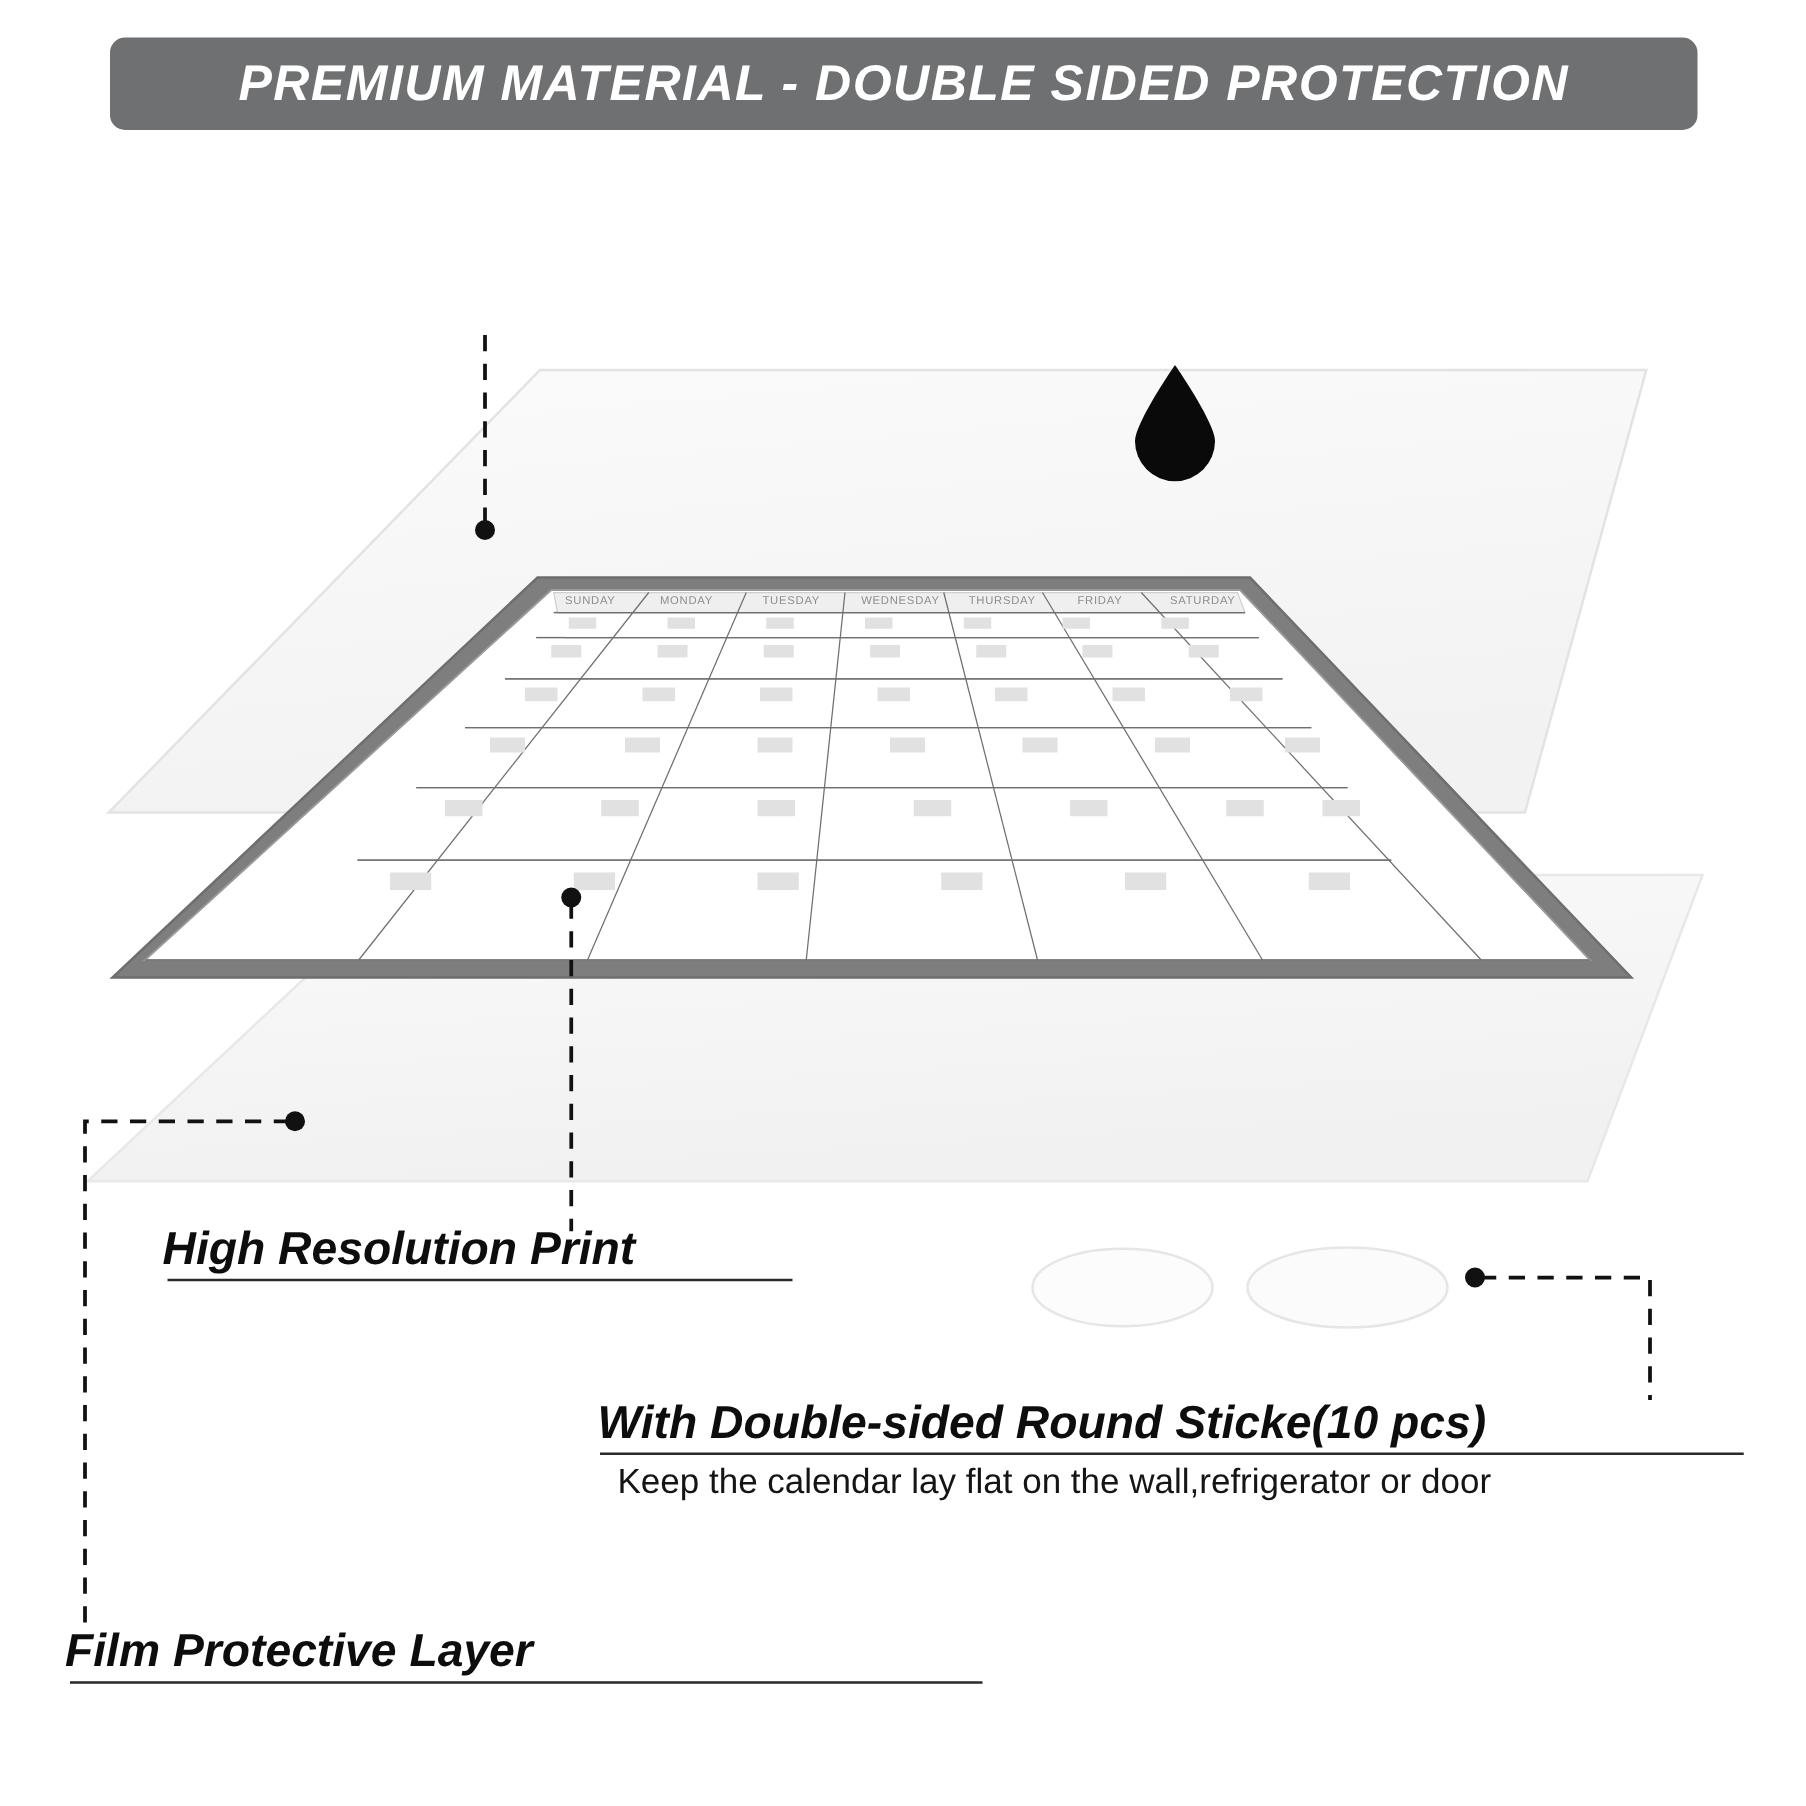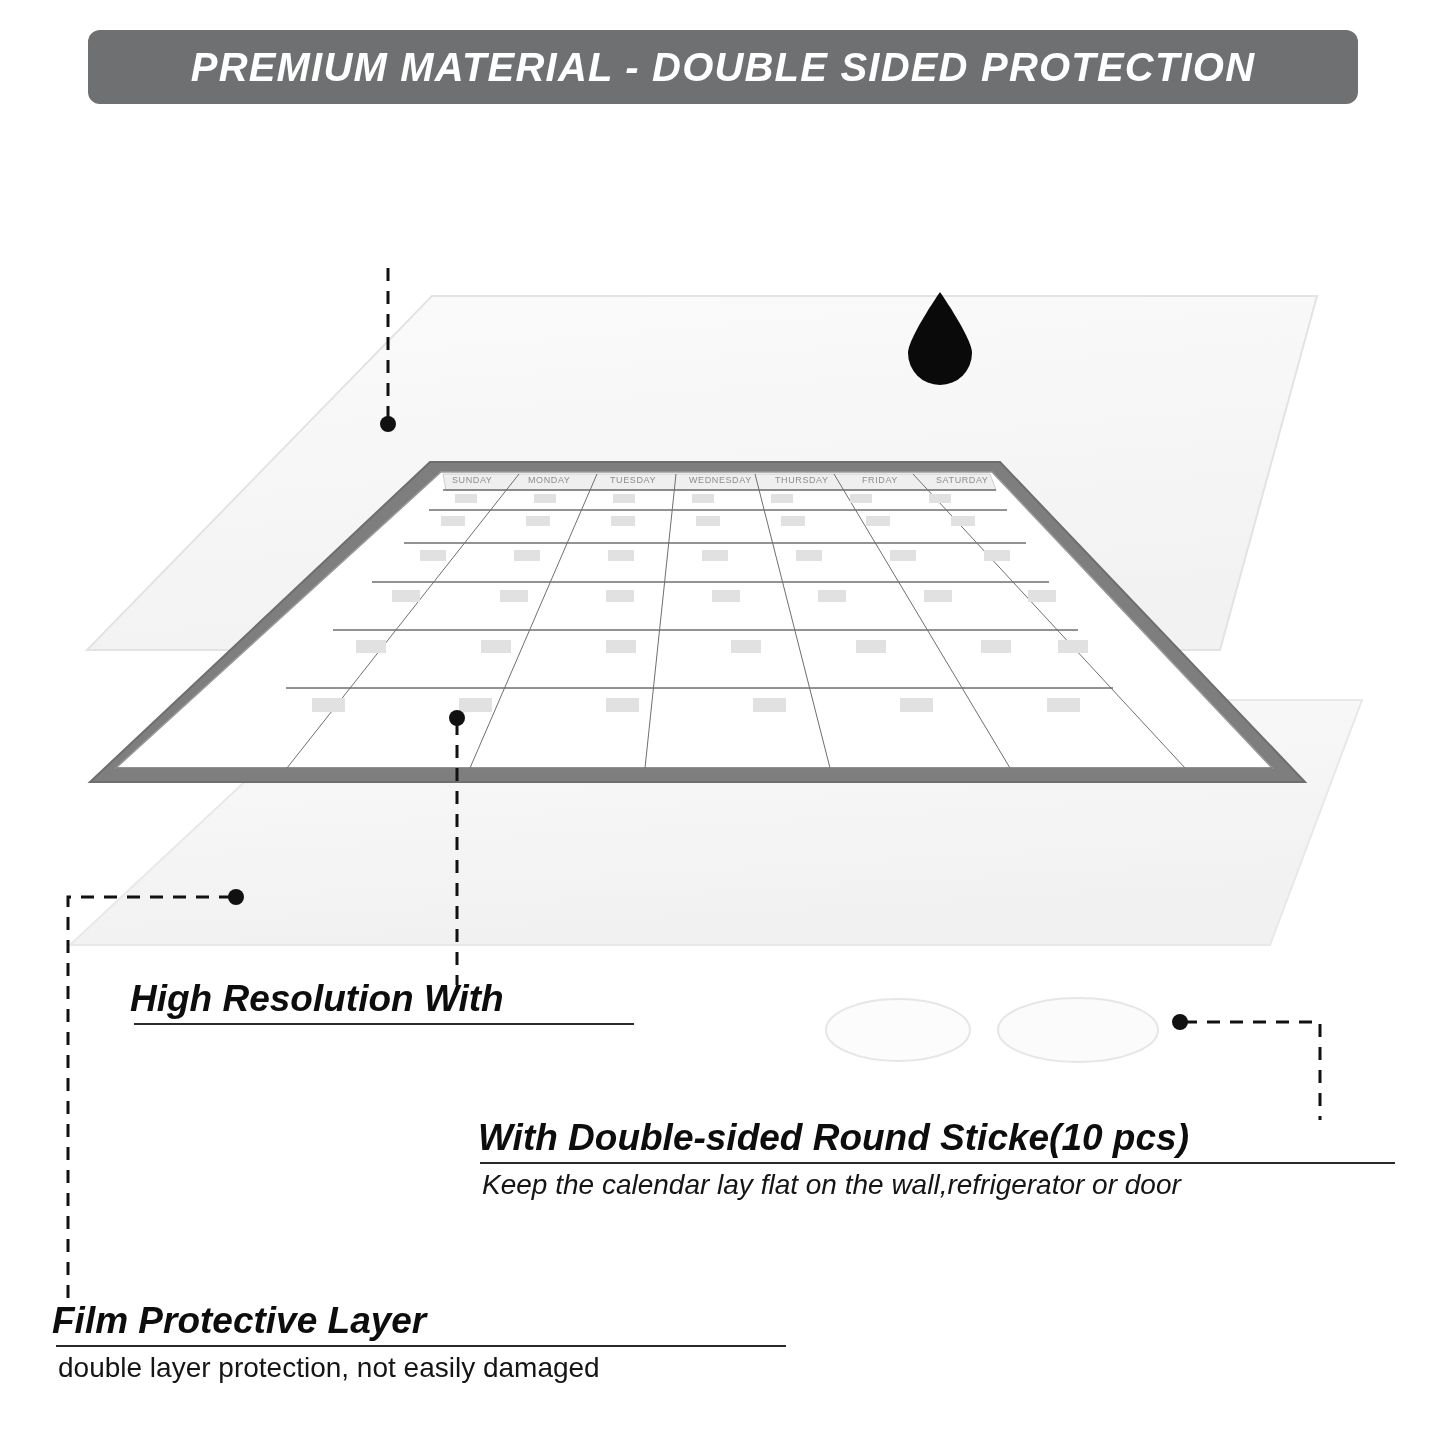--- a/index.html
+++ b/index.html
@@ -64,21 +64,21 @@
   #callout-film { left: 86px; top: 148px; }
   #callout-film .rule { width: 880px; margin-left: 4px; }
   #callout-film .sub { margin-left: 6px; }
 
   #callout-print { left: 130px; top: 978px; }
   #callout-print .rule { width: 500px; margin-left: 4px; }
   #callout-print .sub { margin-left: 8px; }
 
   #callout-sticker { left: 478px; top: 1117px; }
   #callout-sticker .rule { width: 915px; margin-left: 2px; }
-  #callout-sticker .sub { margin-left: 4px; font-style: italic; }
+  #callout-sticker .sub { margin-left: 16px; }
 
   #callout-back { left: 52px; top: 1300px; }
   #callout-back .rule { width: 730px; margin-left: 4px; }
   #callout-back .sub { margin-left: 6px; }
 
   
   #art {
     position: absolute;
     left: 0;
     top: 0;
@@ -247,29 +247,28 @@
     </g>
 
     <g>
       <circle cx="1180" cy="1022" r="8" fill="#111"></circle>
       <path d="M1184 1022 L1320 1022 L1320 1120" stroke="#111" stroke-width="3" fill="none" stroke-dasharray="13 10"></path>
     </g>
   </svg>
 
 
   <div class="callout" id="callout-print">
-    <div class="title">High Resolution With</div>
+    <div class="title">High Resolution Print</div>
     <div class="rule"></div>
   </div>
 
   <div class="callout" id="callout-sticker">
     <div class="title">With Double-sided Round Sticke(10 pcs)</div>
     <div class="rule"></div>
     <div class="sub">Keep the calendar lay flat on the wall,refrigerator or door</div>
   </div>
 
   <div class="callout" id="callout-back">
     <div class="title">Film Protective Layer</div>
     <div class="rule"></div>
-    <div class="sub">double layer protection, not easily damaged</div>
   </div>
 
 </div>
 
 </body></html>

